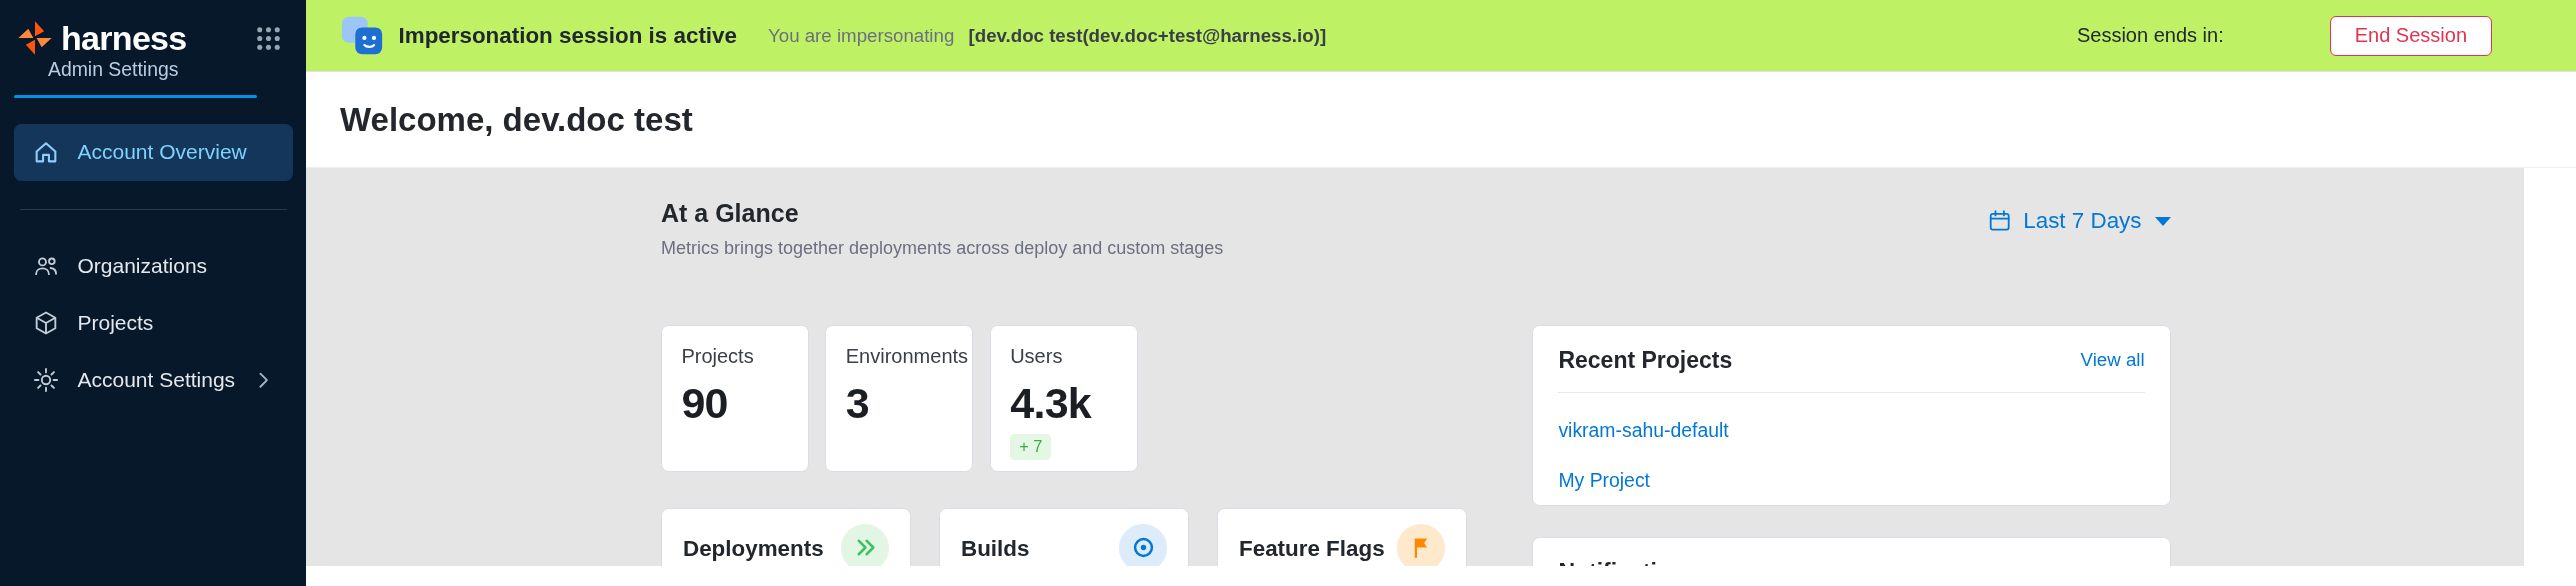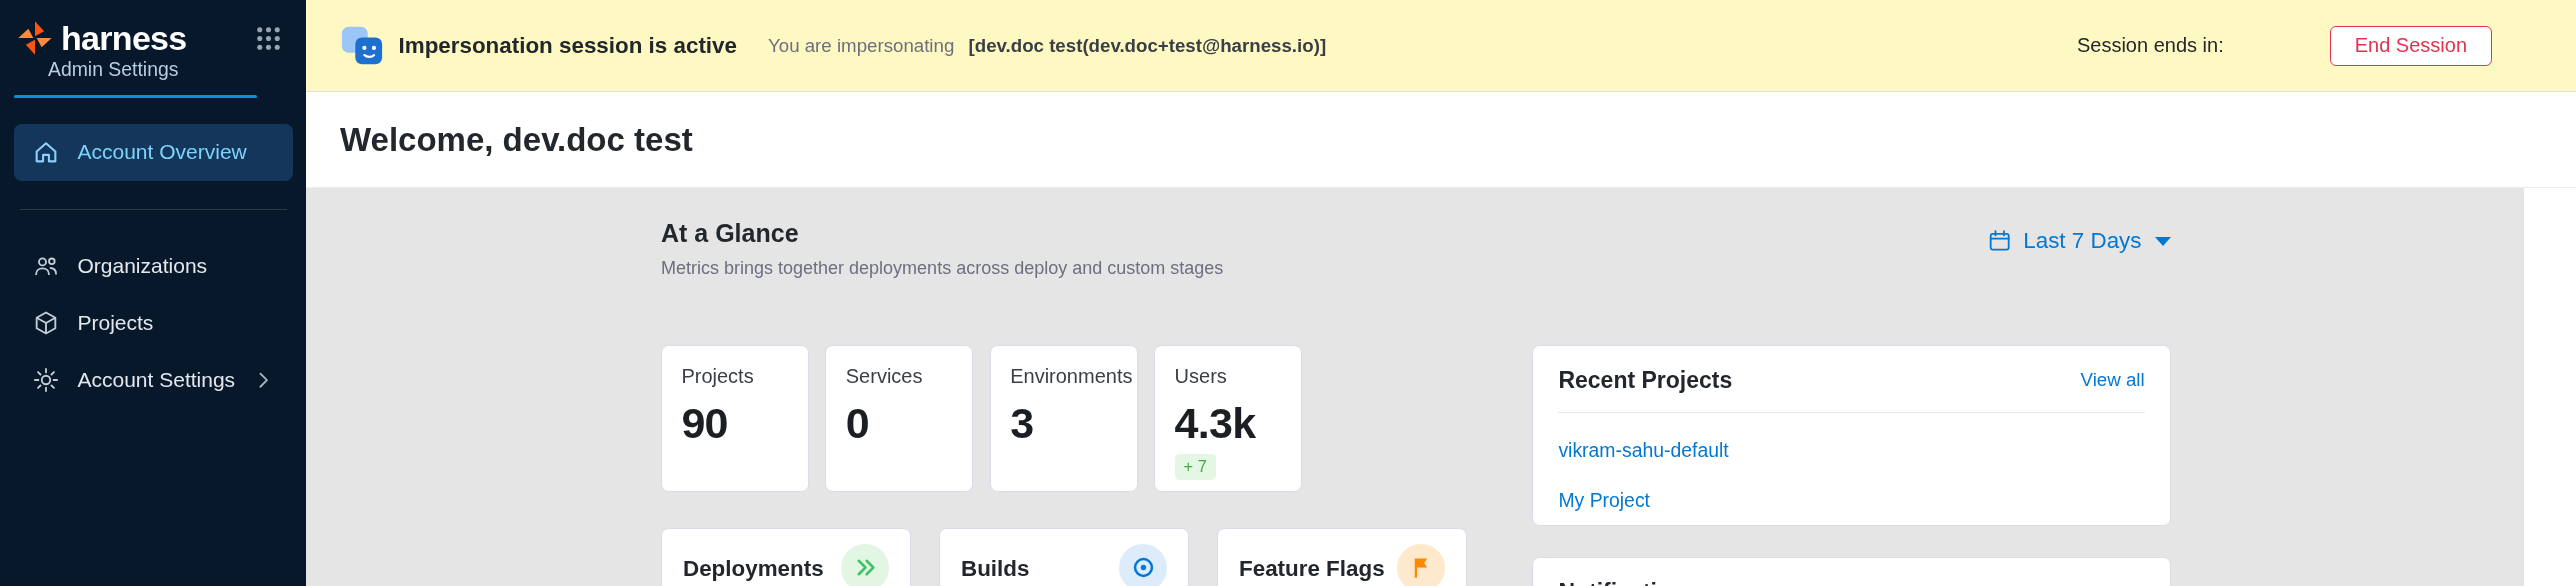--- a/index.html
+++ b/index.html
@@ -34,21 +34,21 @@
   .nav-item.active { background: #14365a; color: #7dd3fc; }
   .nav-item.active .nav-icon { color: #8ecdfc; }
   .nav-divider { height: 0.7px; background: rgba(255,255,255,0.14); margin: 28px 6px; }
   .nav-chevron { margin-left: auto; color: #a9b5c2; display: flex; }
   .nav-chevron svg { width: 22.4px; height: 22.4px; }
 
   
   .main { flex: 1; display: flex; flex-direction: column; background: #ffffff; }
 
   .topbar {
-    height: 92px; background: #fef9c3; border-bottom: 0.7px solid #dfe1ea;
+    height: 72px; background: #bef264; border-bottom: 0.7px solid #dfe1ea;
     display: flex; align-items: center; padding: 0 84px 0 33px;
   }
   .masks-icon { width: 46px; height: 46px; display: flex; }
   .imp-title { font-size: 22.4px; font-weight: bold; color: #22272d; margin: 0 31px 0 13.5px; white-space: nowrap; }
   .imp-detail { font-size: 18.7px; color: #6c6f80; white-space: nowrap; }
   .imp-detail .imp-prefix { margin-right: 9px; }
   .imp-detail .imp-target { color: #3a3e47; font-weight: bold; }
   .tb-right { margin-left: auto; display: flex; align-items: center; }
   .session-label { font-size: 20px; color: #22272d; margin-right: 21px; white-space: nowrap; }
   .timer-pill {
@@ -261,24 +261,20 @@
         </div>
 
         <div class="columns">
           <div class="left-col">
             <div class="stats-row">
               <div class="stat-card">
                 <div class="stat-label">Projects</div>
                 <div class="stat-value">90</div>
               </div>
               <div class="stat-card">
-                <div class="stat-label">Services</div>
-                <div class="stat-value">0</div>
-              </div>
-              <div class="stat-card">
                 <div class="stat-label">Environments</div>
                 <div class="stat-value">3</div>
               </div>
               <div class="stat-card">
                 <div class="stat-label">Users</div>
                 <div class="stat-value">4.3k</div>
                 <span class="stat-badge">+ 7</span>
               </div>
             </div>
 

